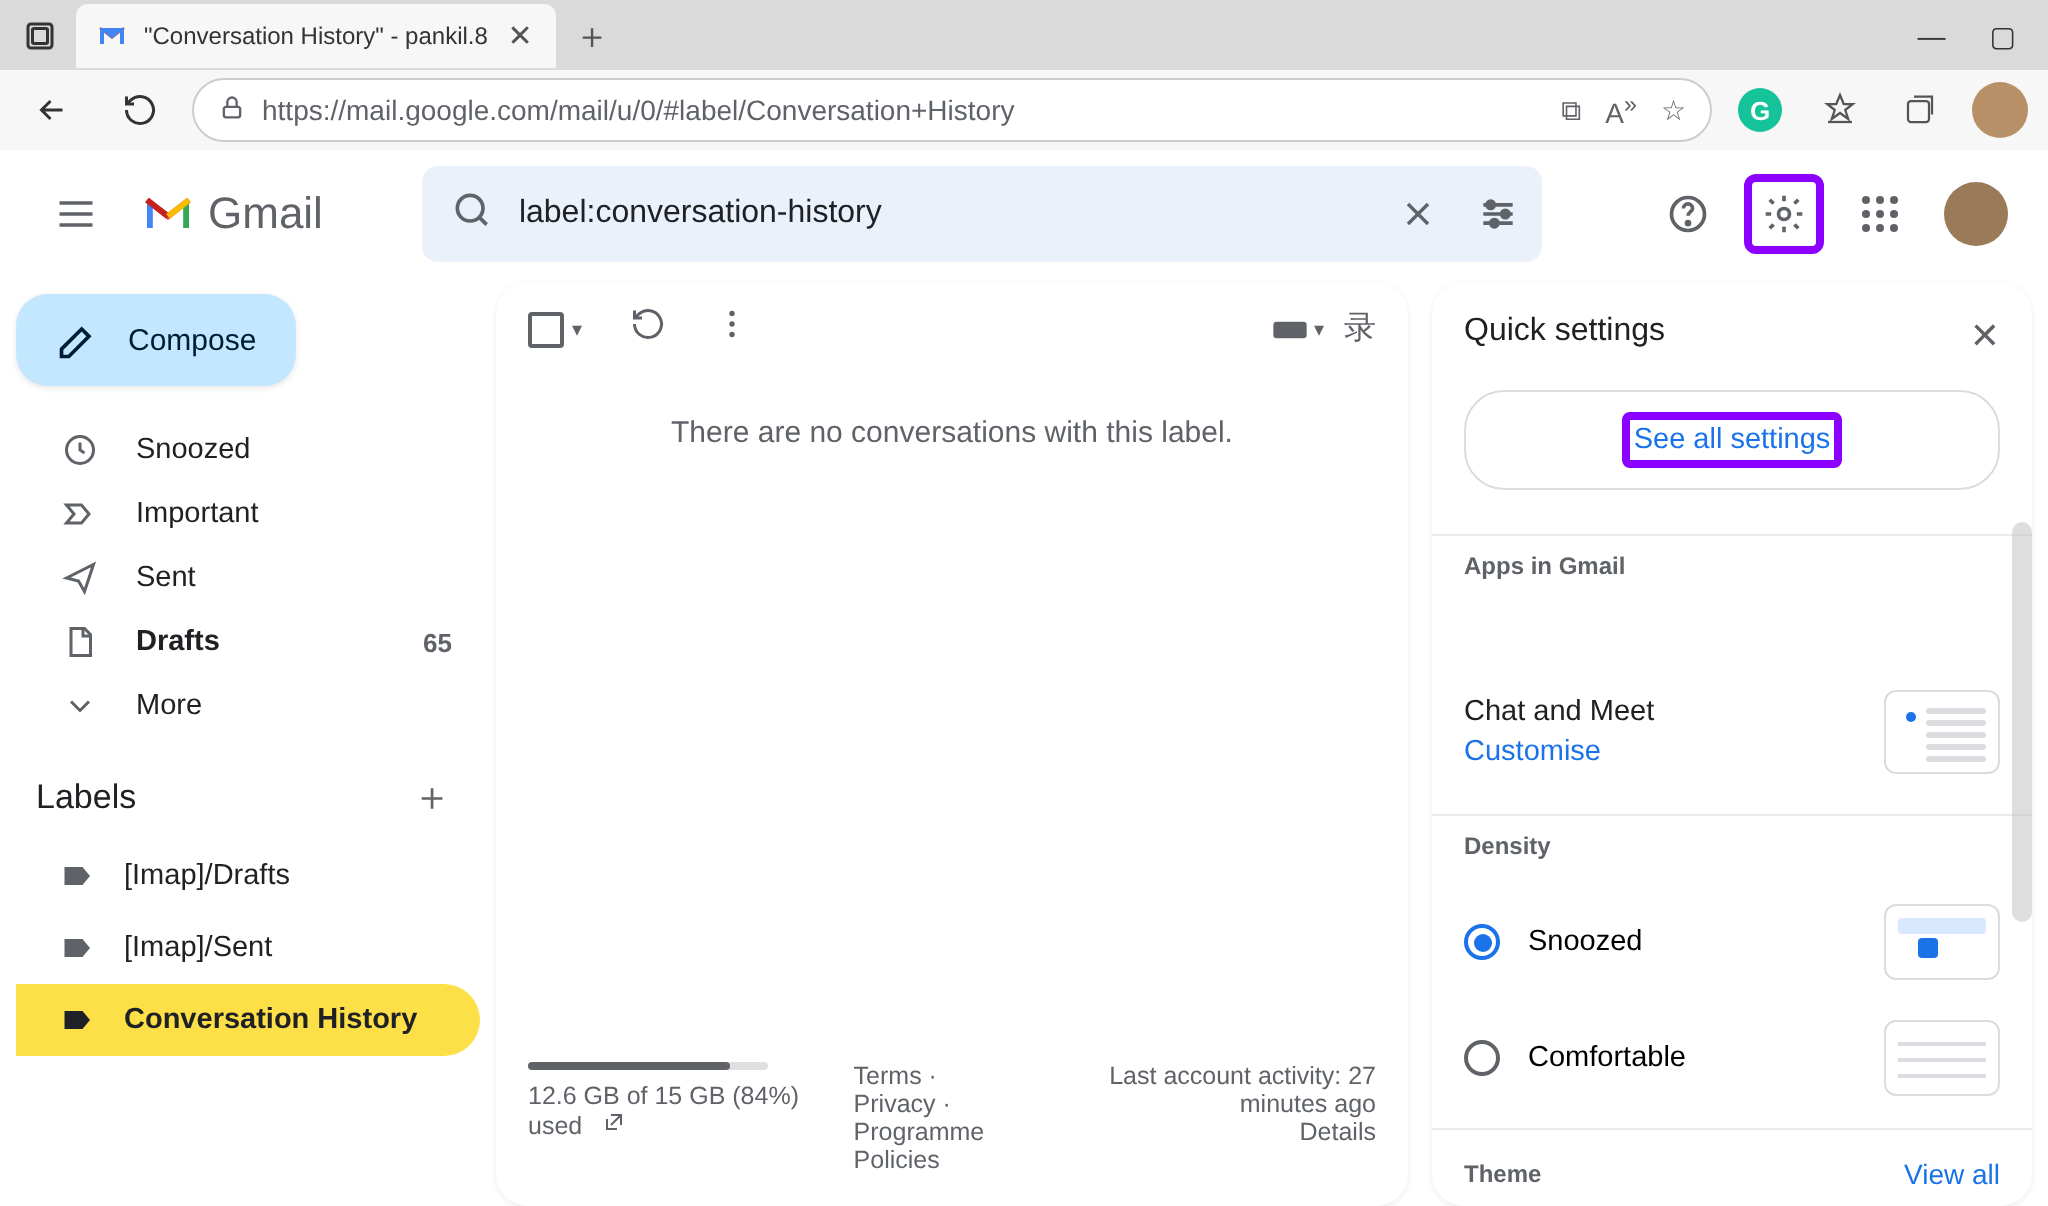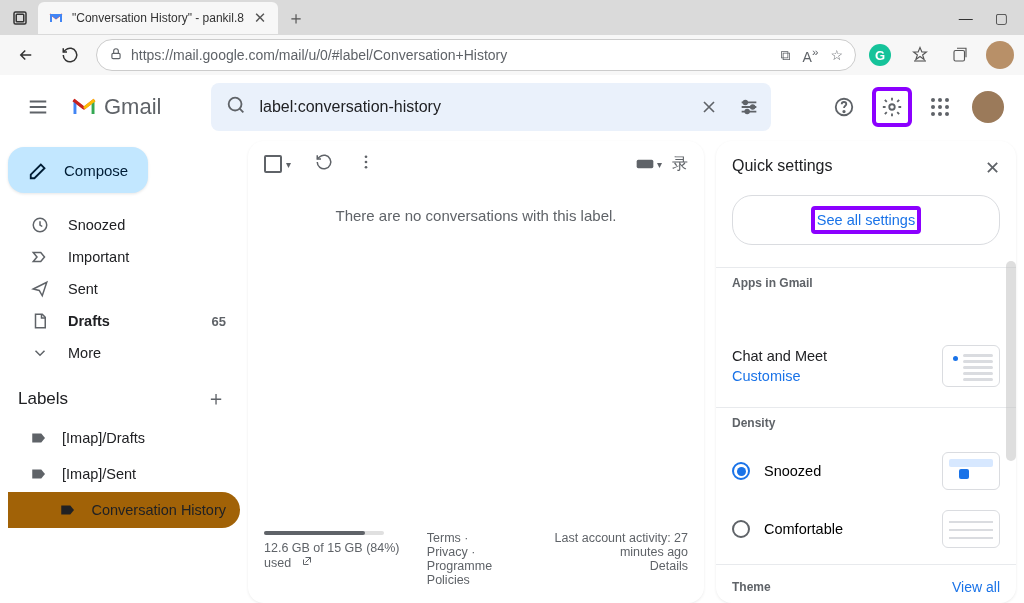--- a/index.html
+++ b/index.html
@@ -48,21 +48,21 @@
 .compose { display: flex; align-items: center; gap: 14px; background: #c2e7ff; border-radius: 16px; padding: 12px 20px; font-size: 15px; color: #001d35; width: 140px; cursor:pointer; box-shadow: 0 1px 3px rgba(0,0,0,0.1); }
 .compose-icon { width:22px; height:22px; }
 .nav-list { margin-top: 16px; }
 .nav-item { display: flex; align-items: center; gap: 18px; padding: 6px 14px 6px 22px; border-radius: 0 18px 18px 0; font-size: 14.5px; color: #202124; cursor:pointer; }
 .nav-item .ni-icon { width: 20px; height: 20px; color: #5f6368; display:flex; align-items:center; justify-content:center; }
 .nav-item.bold { font-weight: 600; }
 .nav-item .count { margin-left: auto; color: #5f6368; font-size: 13px; }
 .labels-header { display: flex; align-items: center; justify-content: space-between; padding: 16px 14px 8px 10px; font-size: 17px; color: #202124; }
 .labels-header .plus { font-size: 20px; color: #5f6368; cursor:pointer; }
 .label-item { display: flex; align-items: center; gap: 12px; padding: 8px 14px 8px 22px; border-radius: 0 18px 18px 0; font-size: 14.5px; color: #202124; cursor:pointer; }
-.label-item.active { background: #a16207; font-weight: 400; justify-content: flex-end; }
+.label-item.active { background: #fde047; font-weight: 700; }
 .label-item .li-icon { width: 20px; height: 20px; display:flex; align-items:center; }
 
 .main-col { flex: 1; display:flex; gap: 12px; padding-top: 2px; min-width: 0; }
 .message-pane { flex:1; background:#fff; border-radius: 16px; box-shadow: 0 1px 3px rgba(0,0,0,0.08); display:flex; flex-direction:column; min-width:0; }
 .msg-toolbar { display:flex; align-items:center; padding: 12px 16px 8px 16px; gap: 24px; color:#5f6368; }
 .msg-toolbar .right { margin-left:auto; display:flex; align-items:center; gap:10px; }
 .checkbox { width:18px; height:18px; border:2px solid #5f6368; border-radius:2px; }
 .caret-down { font-size: 10px; }
 .empty-msg { text-align:center; padding: 24px 0; font-size: 15px; color:#5f6368; }
 .msg-footer { margin-top:auto; padding: 12px 16px 16px 16px; font-size:12.5px; color:#5f6368; display:flex; gap:20px; }

